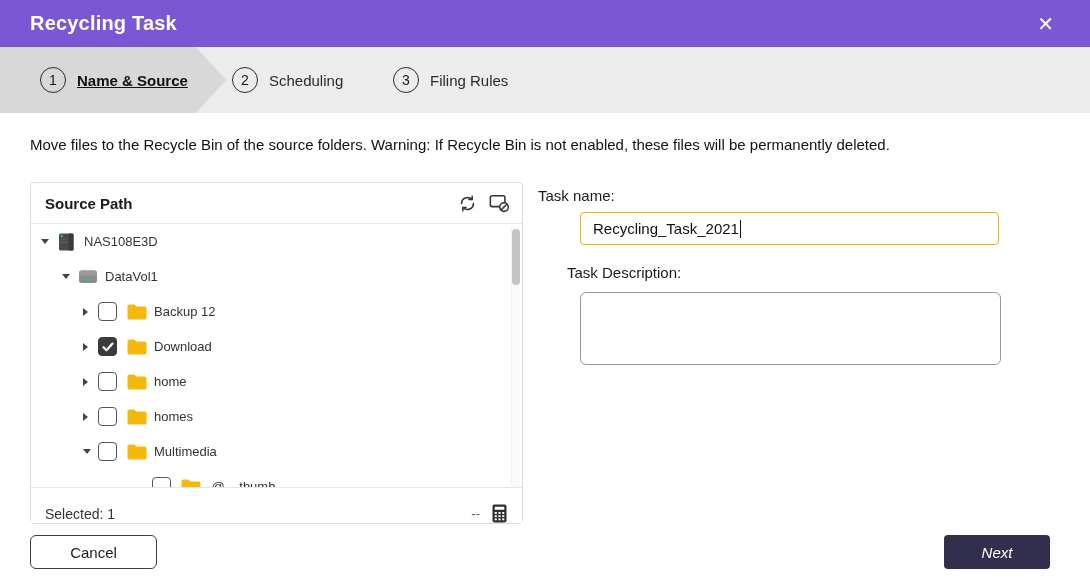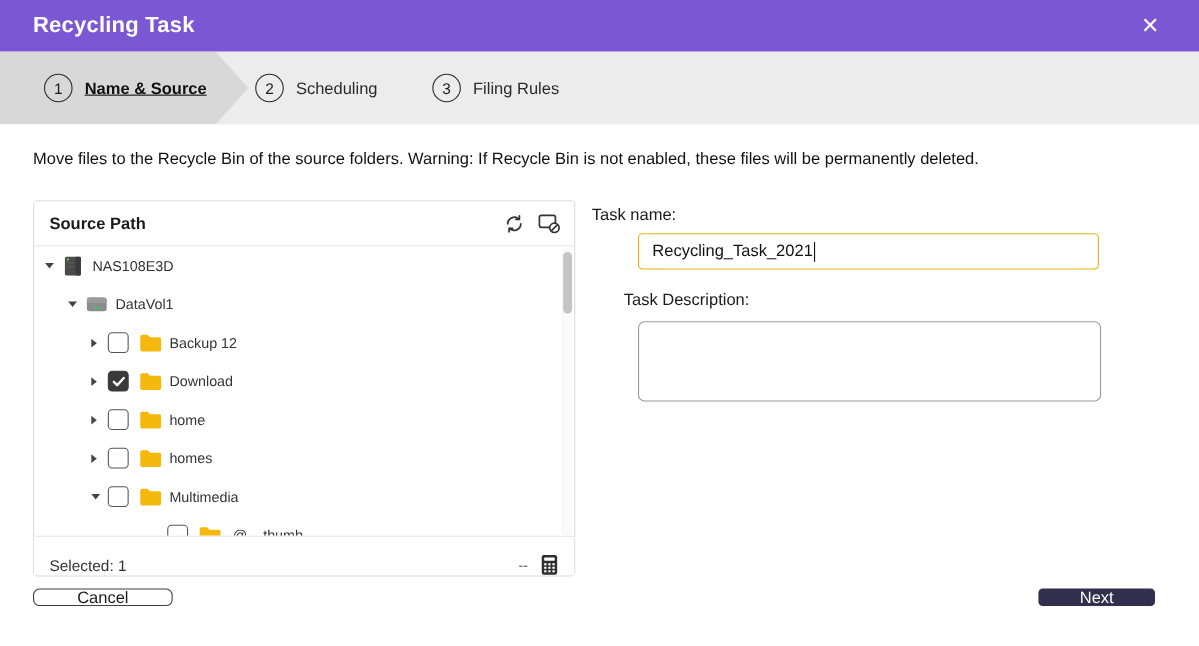--- a/index.html
+++ b/index.html
@@ -69,24 +69,24 @@
   .lbl-desc { left:567px; top:264px; }
   .fake-input { position:absolute; left:580px; top:212px; width:419px; height:33px;
                 border:1px solid #eab308; border-radius:4px; background:#fff;
                 display:flex; align-items:center; padding:0 12px; font-size:15px; color:#111; cursor:text; }
   .caret-bar { display:inline-block; width:1.5px; height:18px; background:#111; margin-left:1px; }
   .desc-area { position:absolute; left:580px; top:292px; width:421px; height:73px;
                border:1px solid #999; border-radius:6px; background:#fff; resize:none;
                font-family:"Liberation Sans", sans-serif; font-size:14px; padding:8px 10px; outline:none; }
 
   
-  .btn { position:absolute; top:535px; height:16px; font-size:15px; border-radius:6px;
+  .btn { position:absolute; top:535px; height:34px; font-size:15px; border-radius:6px;
          display:flex; align-items:center; justify-content:center; cursor:pointer; }
   .btn-cancel { left:30px; width:127px; background:#fff; border:1.5px solid #3f3f3f; color:#1a1a1a; }
-  .btn-next { left:944px; width:106px; background:#322F4E; border:none; color:#fff; border-radius:4px; }
+  .btn-next { left:944px; width:106px; background:#322F4E; border:none; color:#fff; border-radius:4px;font-style:italic; }
 </style>
 </head>
 <body>
 
 <div class="modal">
 
   <div class="hdr">
     <span class="hdr-title">Recycling Task</span>
     <span class="hdr-close">✕</span>
   </div>

